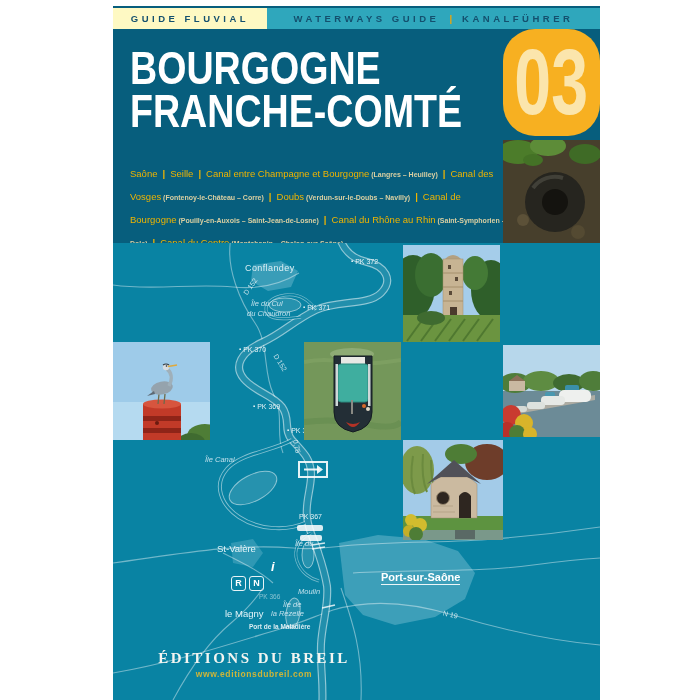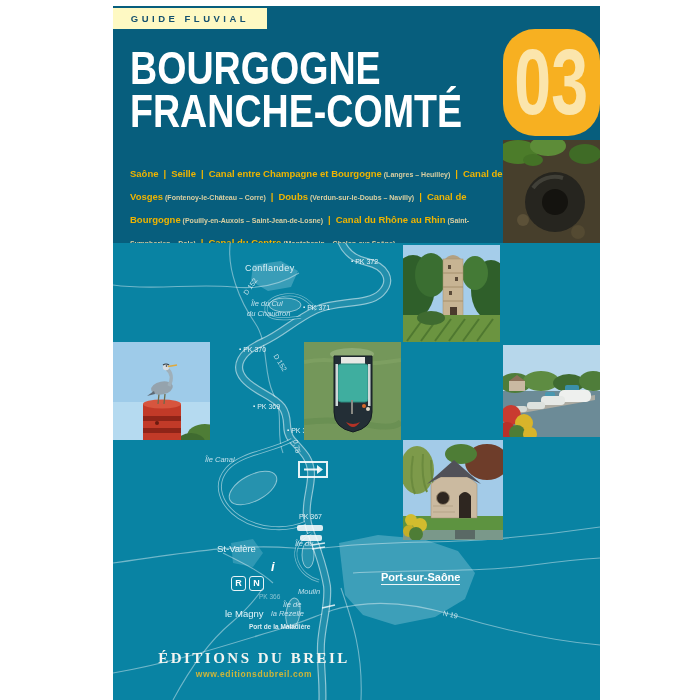--- a/index.html
+++ b/index.html
@@ -15,21 +15,21 @@
   .banner .b-sep{color:#F2A505;letter-spacing:0;font-weight:bold;}
   
   .titleband{position:absolute;left:17px;top:40px;color:#FFFFFF;}
   .titleband div{font-size:47px;font-weight:bold;line-height:43px;letter-spacing:0px;
                  transform:scaleX(.8);transform-origin:left;white-space:nowrap;}
   .volbox{position:absolute;right:0;top:23px;width:97px;height:107px;background:#F7B021;
           display:flex;align-items:center;justify-content:center;border-radius:32px;}
   .volbox span{font-size:92px;font-weight:bold;color:#FBE5AC;transform:scaleX(.72);line-height:107px;}
   
   .subtitle{position:absolute;left:17px;top:156px;width:378px;line-height:20px;}
-  .subtitle .cname{font-size:9.5px;font-weight:bold;color:#EFB400;}
+  .subtitle .cname{font-size:9.5px;font-weight:normal;color:#EFB400;}
   .subtitle .cdetail{font-size:7px;font-weight:bold;color:#D9CFA2;}
   .subtitle .sep{font-size:9.5px;font-weight:bold;color:#EFB400;margin:0 5px;}
   
   .map{position:absolute;left:0;top:237px;width:487px;height:457px;background:#0983A3;overflow:hidden;}
   .ml{position:absolute;white-space:nowrap;font-family:"Liberation Sans",sans-serif;}
   .ml.town{font-size:9px;letter-spacing:.4px;color:rgba(232,246,250,.92);}
   .ml.town2{font-size:9.5px;color:rgba(238,250,253,.95);}
   .ml.city{font-size:11px;font-weight:bold;color:#fff;border-bottom:1.2px solid rgba(255,255,255,.9);padding-bottom:1px;}
   .ml.pk{font-size:7px;color:rgba(255,255,255,.88);}
   .ml.pkf{font-size:6.5px;color:rgba(255,255,255,.5);}
@@ -51,20 +51,25 @@
 </style>
 </head>
 <body>
 
 <div class="page">
   <div class="cover">
 
     <div class="banner">
       <div class="b-left">
         <span>GUIDE FLUVIAL</span>
+      </div>
+      <div class="b-right">
+        <span>WATERWAYS GUIDE</span>
+        <span class="b-sep">|</span>
+        <span>KANALFÜHRER</span>
       </div>
     </div>
 
     <div class="titleband">
       <div>BOURGOGNE</div>
       <div>FRANCHE-COMTÉ</div>
     </div>
     <div class="volbox">
       <span>03</span>
     </div>

